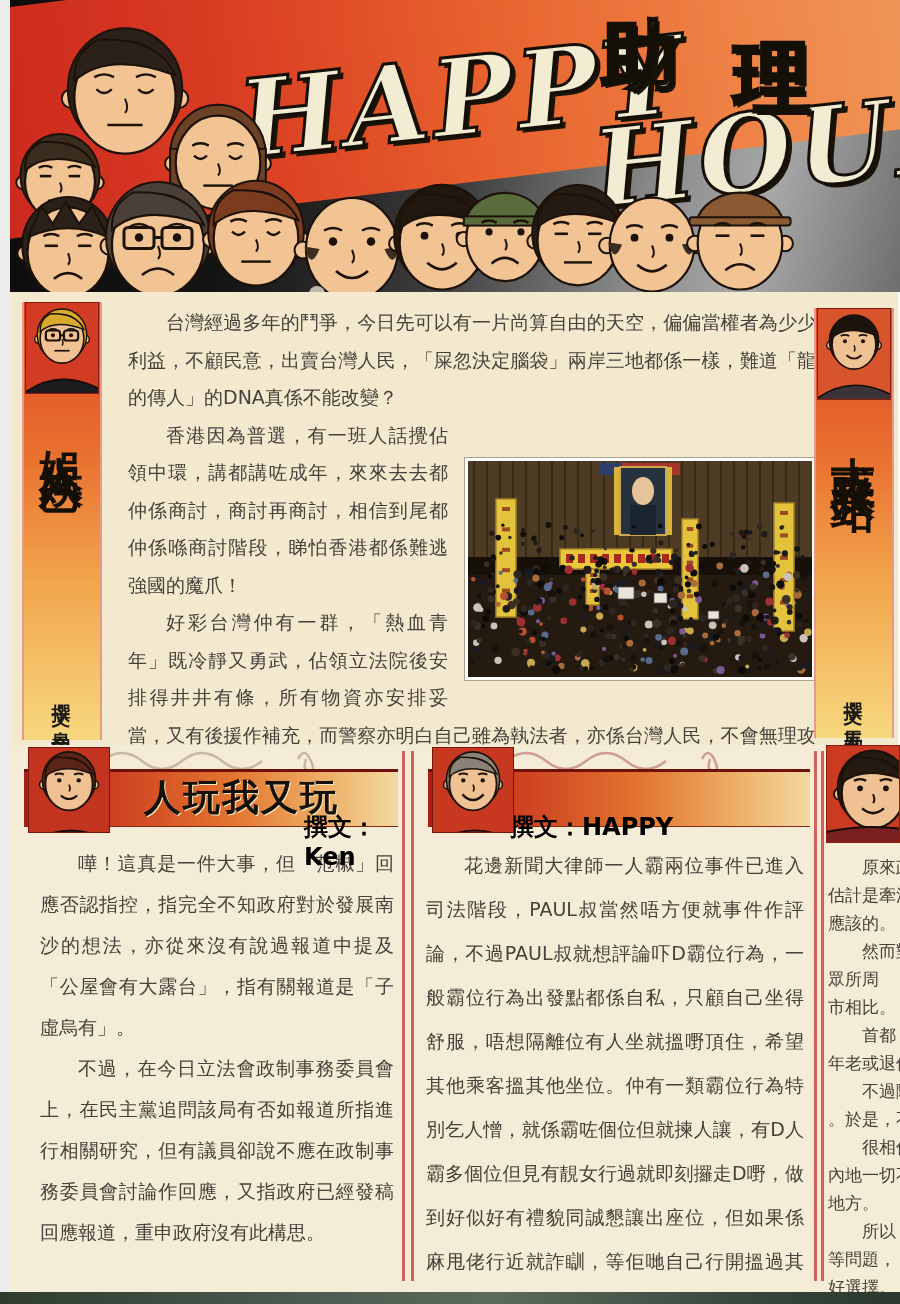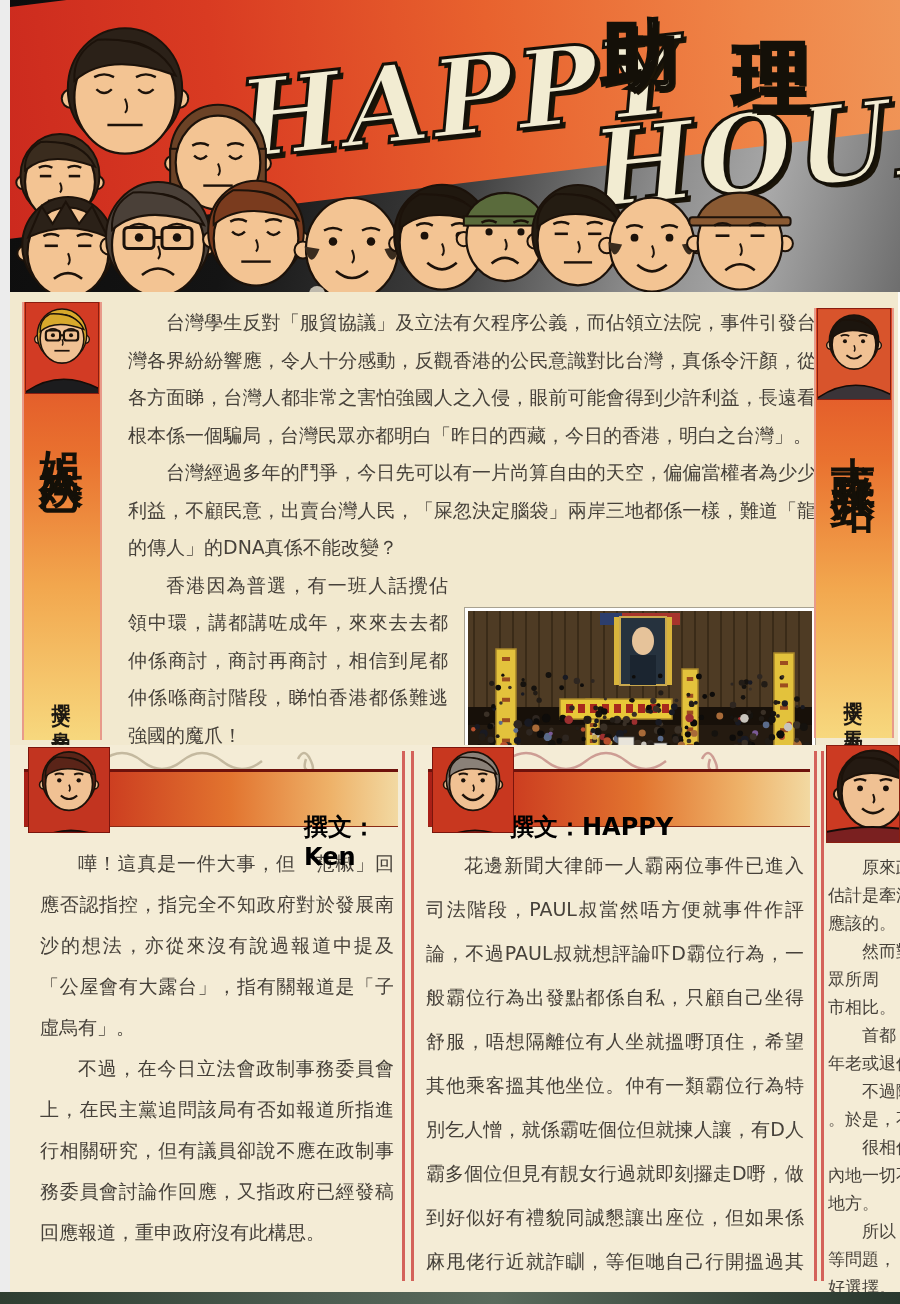--- a/index.html
+++ b/index.html
@@ -288,21 +288,20 @@
             </g>
             <path d="M-10,130 Q50,80.65 120,130 L120,160 L-10,160 Z" fill="#1c1c1e" stroke="#140c08" stroke-width="2"></path>
           </svg>
       </div>
       <div class="strip-title">娛人娛己</div>
       <div class="strip-byline">撰文：皇帝招</div>
     </div>
 
     <div class="main-article">
       <div>
-          <p class="">台灣學生反對「服貿協議」及立法有欠程序公義，而佔領立法院，事件引發台灣各界紛紛響應，令人十分感動，反觀香港的公民意識對比台灣，真係令汗顏，從各方面睇，台灣人都非常之害怕強國人之入侵，眼前可能會得到少許利益，長遠看根本係一個騙局，台灣民眾亦都明白「昨日的西藏，今日的香港，明白之台灣」。</p>
           <p class="">台灣經過多年的鬥爭，今日先可以有一片尚算自由的天空，偏偏當權者為少少利益，不顧民意，出賣台灣人民，「屎忽決定腦袋」兩岸三地都係一樣，難道「龍的傳人」的DNA真係不能改變？</p>
         </div>
       <div class="photo-frame">
         <svg id="photo-svg" width="344" height="216" viewBox="0 0 344 216">
             <rect x="0" y="0" width="344" height="216" fill="#241a10"></rect>
             <rect x="0" y="0" width="344" height="104" fill="#4e3b24"></rect>
             <line x1="6" y1="0" x2="6" y2="100" stroke="#3a2b18" stroke-width="2"></line>
             <line x1="19" y1="0" x2="19" y2="100" stroke="#3a2b18" stroke-width="2"></line>
             <line x1="32" y1="0" x2="32" y2="100" stroke="#3a2b18" stroke-width="2"></line>
             <line x1="45" y1="0" x2="45" y2="100" stroke="#3a2b18" stroke-width="2"></line>
@@ -880,20 +879,21 @@
                 <circle cx="37.84" cy="40.4" r="2.72" fill="#1c120a"></circle>
                 <circle cx="62.16" cy="40.4" r="2.72" fill="#1c120a"></circle>
                 <path d="M32.080000000000005,33.36 q5.76,-3.2 11.52,0" fill="none" stroke="#1c120a" stroke-width="2.4"></path>
                 <path d="M56.4,33.36 q5.76,-3.2 11.52,0" fill="none" stroke="#1c120a" stroke-width="2.4"></path>
                 <path d="M50,45.84 q2.56,5.76 0,8.32" fill="none" stroke="#1c120a" stroke-width="2"></path>
                 <path d="M39.76,59.28 Q50,68.24000000000001 60.24,59.28" fill="none" stroke="#1c120a" stroke-width="2.6"></path>
               </g>
               <path d="M-10,130 Q50,75.6 120,130 L120,160 L-10,160 Z" fill="#2a1216" stroke="#140c08" stroke-width="2"></path>
             </svg>
         </div>
+        <div class="header-title">人玩我又玩</div>
         <div class="header-byline">撰文：Ken</div>
       </div>
       <div class="b-body">
           <p class="">嘩！這真是一件大事，但「范椒」回應否認指控，指完全不知政府對於發展南沙的想法，亦從來沒有說過報道中提及「公屋會有大露台」，指有關報道是「子虛烏有」。</p>
           <p class="">不過，在今日立法會政制事務委員會上，在民主黨追問該局有否如報道所指進行相關研究，但有議員卻說不應在政制事務委員會討論作回應，又指政府已經發稿回應報道，重申政府沒有此構思。</p>
         </div>
 
     </div>
 
     <div class="b-col b-mid">

